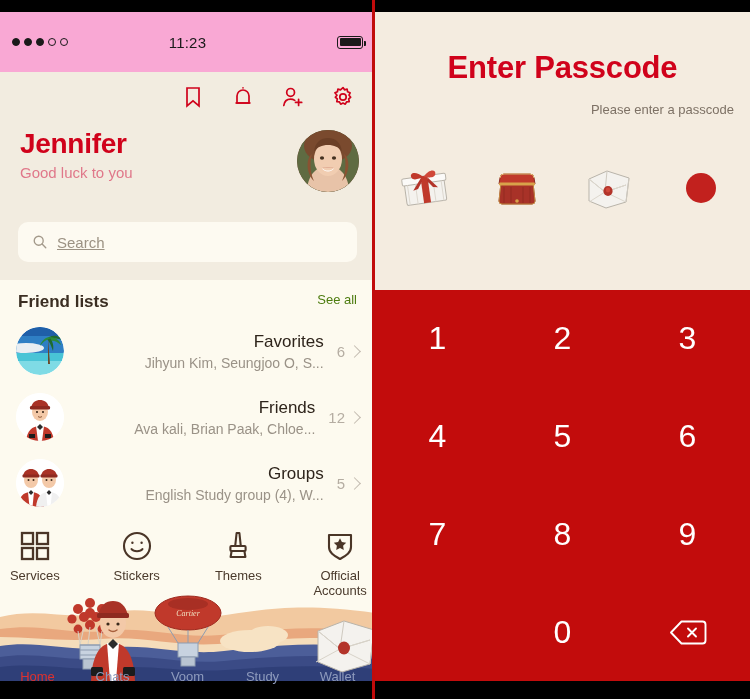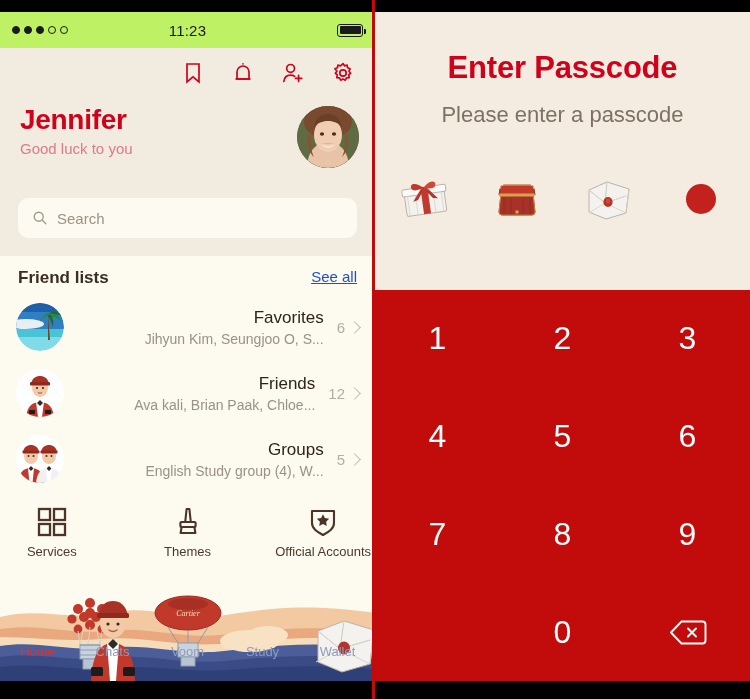--- a/index.html
+++ b/index.html
@@ -4,71 +4,71 @@
 <style>
   html,body{margin:0;padding:0;background:#000;}
   body{width:750px;height:699px;overflow:hidden;font-family:"Liberation Sans",sans-serif;}
   .screen{position:relative;width:750px;height:699px;display:flex;background:#000;}
 
   
   .left{position:relative;width:375px;height:699px;background:#fdfaef;overflow:hidden;}
   .blackbar{height:12px;background:#000;width:100%;}
   .blackbar.bottom{position:absolute;bottom:0;left:0;height:18px;}
 
-  .statusbar{height:28px;background:#bef264;display:flex;align-items:center;padding:4px 12px;position:relative;}
+  .statusbar{height:28px;background:#f9a8d4;display:flex;align-items:center;padding:16px 12px;position:relative;}
   .sig{display:flex;gap:4px;align-items:center;}
   .dot{width:8px;height:8px;border-radius:50%;border:1.3px solid #1a1a1a;box-sizing:border-box;}
   .dot.on{background:#1a1a1a;}
   .clock{position:absolute;left:0;right:0;text-align:center;font-size:15px;color:#1a1a1a;font-weight:400;letter-spacing:.2px;}
   .batt{margin-left:auto;width:26px;height:13px;border:1.5px solid #1a1a1a;border-radius:3px;box-sizing:border-box;padding:1.5px;position:relative;}
   .batt i{display:block;width:100%;height:100%;background:#1a1a1a;border-radius:1px;}
   .batt:after{content:"";position:absolute;right:-4px;top:4px;width:2px;height:5px;background:#1a1a1a;border-radius:0 1px 1px 0;}
 
   .hdr{background:#f2ece0;height:50px;display:flex;align-items:center;justify-content:flex-end;padding-right:20px;gap:26px;}
   .hdr .ic{width:24px;height:24px;display:block;cursor:pointer;}
 
   .profile{background:#f2ece0;padding:6px 16px 26px 20px;display:flex;align-items:flex-start;justify-content:space-between;}
   .pname{font-size:28px;font-weight:bold;color:#d0021b;letter-spacing:-.3px;margin:0 0 4px 0;line-height:1.15;}
   .pstatus{font-size:15px;color:#e0788a;margin:0;}
   .avatar{width:62px;height:62px;border-radius:50%;overflow:hidden;flex:none;margin-top:2px;position:relative;background:#6b4a33;}
 
   .searchwrap{background:#f2ece0;padding:4px 18px 18px 18px;}
   .searchbox{background:#fdfaf1;border-radius:10px;height:40px;display:flex;align-items:center;padding:0 14px;gap:9px;}
-  .searchbox .txt{font-size:15px;color:#9c9283;}
+  .searchbox .txt{font-size:15px;color:#9c9283;text-decoration:underline;}
 
   .listsec{background:#fdfaef;padding:0 0 0 0;}
   .sechead{display:flex;justify-content:space-between;padding:12px 18px 6px 18px;}
   .sechead .t{font-size:17px;font-weight:bold;color:#3b2e22;}
-  .sechead .a{font-size:15px;color:#1d4ed8;cursor:pointer;text-decoration:underline;}
+  .sechead .a{font-size:13px;color:#4d7c0f;cursor:pointer;}
 
   .row{display:flex;align-items:center;padding:9px 16px;gap:13px;cursor:pointer;}
   .rowav{width:48px;height:48px;border-radius:50%;flex:none;overflow:hidden;background:#fff;position:relative;}
   .rowtxt{flex:1;min-width:0;text-align:right;}
   .rowtitle{font-size:17px;color:#2e241b;line-height:1.25;}
   .rowsub{font-size:14px;color:#9a9287;white-space:nowrap;overflow:hidden;text-overflow:ellipsis;margin-top:2px;}
   .rowcount{font-size:15px;color:#b5ada2;display:flex;align-items:center;gap:5px;flex:none;}
   .chev{width:8px;height:8px;border-right:1.6px solid #c3bbb0;border-top:1.6px solid #c3bbb0;transform:rotate(45deg);display:block;}
 
   .quick{display:flex;padding:14px 0 4px 0;background:transparent;position:relative;z-index:3;gap:32px;}
   .qi{flex:1;display:flex;flex-direction:column;align-items:center;gap:7px;cursor:pointer;}
   .qi .lbl{font-size:13px;color:#4a3a2c;text-align:center;line-height:1.15;}
 
-  .tabbar{position:absolute;left:0;bottom:35px;width:375px;height:34px;display:flex;z-index:4;}
+  .tabbar{position:absolute;left:0;bottom:10px;width:375px;height:34px;display:flex;z-index:4;}
   .tab{flex:1;display:flex;align-items:flex-end;justify-content:center;padding-bottom:5px;cursor:pointer;}
   .tab span{font-size:13px;color:#8e9bbd;}
   .tab.active span{color:#e0312d;}
 
   .deco{position:absolute;left:0;bottom:18px;width:375px;height:90px;z-index:2;pointer-events:none;}
   .redline{position:absolute;right:0;top:0;width:3px;height:699px;background:#c10b0b;z-index:9;}
 
   
   .right{position:relative;width:375px;height:699px;background:#f4ece0;overflow:hidden;}
   .pcHead{padding-top:38px;text-align:center;}
   .pcTitle{font-size:31px;font-weight:bold;color:#d0021b;margin:0 0 8px 0;letter-spacing:-.2px;}
-  .pcSub{font-size:22px;color:#7d7165;margin:16px;}
+  .pcSub{font-size:13px;color:#7d7165;margin:16px;text-align:right;}
   .pcDots{display:flex;justify-content:center;align-items:center;gap:38px;margin-top:48px;}
   .pcSlot{width:54px;height:46px;display:flex;align-items:center;justify-content:center;}
   .pcFilled{width:30px;height:30px;border-radius:50%;background:#c2211e;}
 
   .keypad{position:absolute;left:0;bottom:18px;width:375px;height:391px;background:#c20c0c;display:grid;grid-template-columns:repeat(3,1fr);grid-template-rows:repeat(4,1fr);}
   .key{display:flex;align-items:center;justify-content:center;color:#fff;font-size:32px;font-weight:300;cursor:pointer;user-select:none;}
   .key.blank{cursor:default;}
 </style>
 </head>
 <body>
@@ -254,20 +254,29 @@
         <svg width="32" height="32" viewBox="0 0 32 32" fill="none" stroke="#4a3527" stroke-width="2.3">
           <rect x="3" y="3" width="11" height="11"></rect>
             <rect x="18" y="3" width="11" height="11"></rect>
           <rect x="3" y="18" width="11" height="11"></rect>
             <rect x="18" y="18" width="11" height="11"></rect>
         </svg>
         <span class="lbl">Services</span>
       </div>
       <div class="qi">
         <svg width="32" height="32" viewBox="0 0 32 32" fill="none" stroke="#4a3527" stroke-width="2.1">
+          <circle cx="16" cy="16" r="13"></circle>
+          <circle cx="11.4" cy="12.8" r="1.2" fill="#4a3527" stroke="none"></circle>
+          <circle cx="20.6" cy="12.8" r="1.2" fill="#4a3527" stroke="none"></circle>
+          <path d="M10.5 19c2 3 9 3 11 0" stroke-linecap="round"></path>
+        </svg>
+        <span class="lbl">Stickers</span>
+      </div>
+      <div class="qi">
+        <svg width="32" height="32" viewBox="0 0 32 32" fill="none" stroke="#4a3527" stroke-width="2.1">
           <path d="M14.6 3h2.8l1.4 13H13.2z" stroke-linejoin="round"></path>
           <rect x="8.4" y="16" width="15.2" height="5" rx="1"></rect>
           <path d="M9.6 21h12.8l1 6H8.6z" stroke-linejoin="round"></path>
         </svg>
         <span class="lbl">Themes</span>
       </div>
       <div class="qi">
         <svg width="32" height="32" viewBox="0 0 32 32" fill="none" stroke="#4a3527" stroke-width="2.1">
           <path d="M5 5h22v12c0 6-6 9-11 12-5-3-11-6-11-12z" stroke-linejoin="round"></path>
           <path d="M16 8.2l1.9 3.9 4.3.6-3.1 3 .7 4.3-3.8-2-3.8 2 .7-4.3-3.1-3 4.3-.6z" fill="#4a3527" stroke="none"></path>

